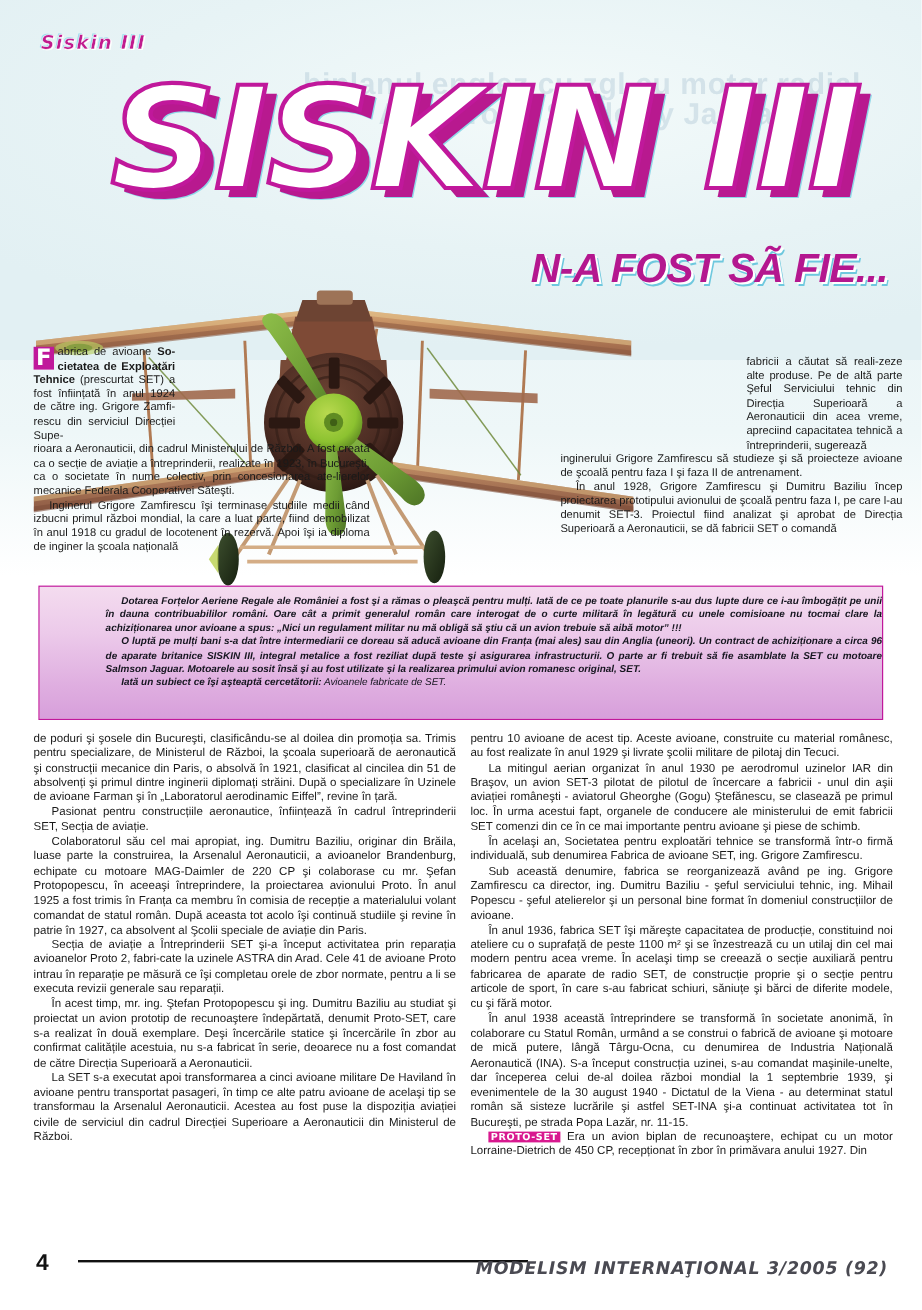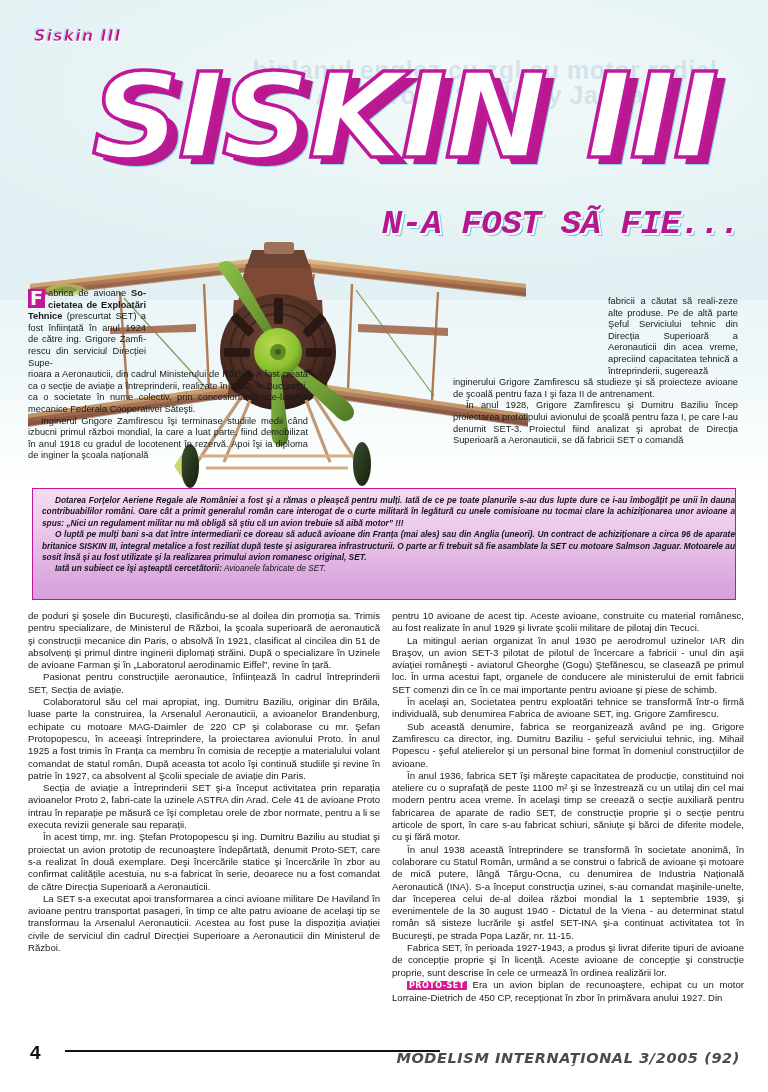--- a/index.html
+++ b/index.html
@@ -47,21 +47,21 @@
     letter-spacing:-2px;
     color:#ffffff;
     -webkit-text-stroke:3.5px #c0189b;
     text-shadow:9px 7px 0 #b8198f, 10px 8px 0 #8fd8e8;
     white-space:nowrap;
     transform:scaleX(1.04);
     transform-origin:left top;
   }
   .subtitle{
     position:absolute;right:28px;top:205px;
-    font-family:Liberation Mono, monospace;
+    font-family:Liberation Sans, sans-serif;
     font-weight:bold;font-style:italic;
     font-size:34px;letter-spacing:-0.5px;
     color:#b4178f;
     text-shadow:2px 2px 0 #ffffff, 3px 3px 0 #6ec8de;
     white-space:nowrap;
   }
   
   .plane{
     position:absolute;left:28px;top:228px;width:500px;height:265px;
     z-index:3;pointer-events:none;
@@ -72,21 +72,21 @@
     font-family:"Liberation Sans",sans-serif;
     font-size:9.3px;line-height:11.6px;
     color:#1a1a1a;
     text-align:justify;
   }
   .col p{margin:0;text-indent:13px;}
   .col p.noind{text-indent:0;}
   .intro-left{left:28px;top:288px;width:218px;z-index:4;}
   .intro-left .narrow{width:118px;}
   .intro-left .wide{width:280px;}
-  .intro-right{right:30px;top:296px;width:285px;z-index:4;text-align:right;}
+  .intro-right{right:16px;top:296px;width:285px;z-index:4;text-align:right;}
   .intro-right .narrow{width:130px;margin-left:auto;text-align:justify;}
   .intro-right .wide{width:285px;text-align:justify;}
   .dropcap{
     float:left;
     font-family:"DejaVu Sans",sans-serif;
     font-weight:bold;font-size:19px;line-height:17px;
     color:#ffffff;background:#c0189b;
     padding:1px 2px 1px 2px;margin:1px 3px 0 0;
   }
   b{font-weight:bold;}
@@ -96,21 +96,21 @@
     background:linear-gradient(180deg,#f4dcef 0%,#eccaea 35%,#dfaee0 75%,#d79fdb 100%);
     border:1.4px solid #c0189b;
     box-sizing:border-box;
     z-index:5;
   }
   .hlbox .inner{
     padding:6px 0 0 9px;
     font-family:"Liberation Sans",sans-serif;
     font-style:italic;font-weight:bold;
     font-size:8.3px;line-height:11.4px;
-    color:#15151f;text-align:justify;
+    color:#15151f;text-align:justify;margin-left:46px;
   }
   .hlbox .inner p{margin:0;text-indent:13px;}
   .hlbox .inner p.last{text-indent:13px;}
   .hlbox .inner .roman{font-style:italic;font-weight:normal;}
   
   .body-left{left:28px;top:610px;width:352px;}
   .body-right{left:392px;top:610px;width:352px;}
   .body-left,.body-right{
     font-size:9.6px;line-height:12.3px;
   }
@@ -303,21 +303,20 @@
     <p>La SET s-a executat apoi transformarea a cinci avioane militare De Haviland în avioane pentru transportat pasageri, în timp ce alte patru avioane de acelaşi tip se transformau la Arsenalul Aeronauticii. Acestea au fost puse la dispoziția aviației civile de serviciul din cadrul Direcției Superioare a Aeronauticii din Ministerul de Război.</p>
   </div>
 
   <div class="col body-right">
     <p class="noind">pentru 10 avioane de acest tip. Aceste avioane, construite cu material românesc, au fost realizate în anul 1929 şi livrate şcolii militare de pilotaj din Tecuci.</p>
     <p>La mitingul aerian organizat în anul 1930 pe aerodromul uzinelor IAR din Braşov, un avion SET-3 pilotat de pilotul de încercare a fabricii - unul din aşii aviației româneşti - aviatorul Gheorghe (Gogu) Ştefănescu, se clasează pe primul loc. În urma acestui fapt, organele de conducere ale ministerului de emit fabricii SET comenzi din ce în ce mai importante pentru avioane şi piese de schimb.</p>
     <p>În acelaşi an, Societatea pentru exploatări tehnice se transformă într-o firmă individuală, sub denumirea Fabrica de avioane SET, ing. Grigore Zamfirescu.</p>
     <p>Sub această denumire, fabrica se reorganizează având pe ing. Grigore Zamfirescu ca director, ing. Dumitru Baziliu - şeful serviciului tehnic, ing. Mihail Popescu - şeful atelierelor şi un personal bine format în domeniul construcțiilor de avioane.</p>
     <p>În anul 1936, fabrica SET îşi măreşte capacitatea de producție, constituind noi ateliere cu o suprafață de peste 1100 m² şi se înzestrează cu un utilaj din cel mai modern pentru acea vreme. În acelaşi timp se creează o secție auxiliară pentru fabricarea  de aparate de radio SET, de construcție proprie şi o secție pentru articole de sport, în care s-au fabricat schiuri, săniuțe şi bărci de diferite modele, cu şi fără motor.</p>
     <p>În anul 1938 această întreprindere se transformă în societate anonimă, în colaborare cu Statul Român, urmând a se construi o fabrică de avioane şi motoare de mică putere, lângă Târgu-Ocna, cu denumirea de Industria Națională Aeronautică (INA). S-a început construcția uzinei, s-au comandat maşinile-unelte, dar începerea celui de-al doilea război mondial la 1 septembrie 1939, şi evenimentele de la 30 august 1940 - Dictatul de la Viena - au determinat statul român să sisteze lucrările şi astfel SET-INA şi-a continuat activitatea tot în Bucureşti, pe strada Popa Lazăr, nr. 11-15.</p>
-    <p>Fabrica SET, în perioada 1927-1943, a produs şi livrat diferite tipuri de avioane de concepție proprie şi în licență. Aceste avioane de concepție şi construcție proprie, sunt descrise în cele ce urmează în ordinea realizării lor.</p>
     <p><span class="tag">PROTO-SET</span><span> Era un avion biplan de recunoaştere, echipat cu un motor Lorraine-Dietrich de 450 CP, recepționat în zbor în primăvara anului 1927. Din</span></p>
   </div>
 
   <div class="foot-num">4</div>
   <div class="foot-rule"></div>
   <div class="foot-mag">MODELISM INTERNAŢIONAL 3/2005 (92)</div>
 
 </div>
 
 </body></html>

